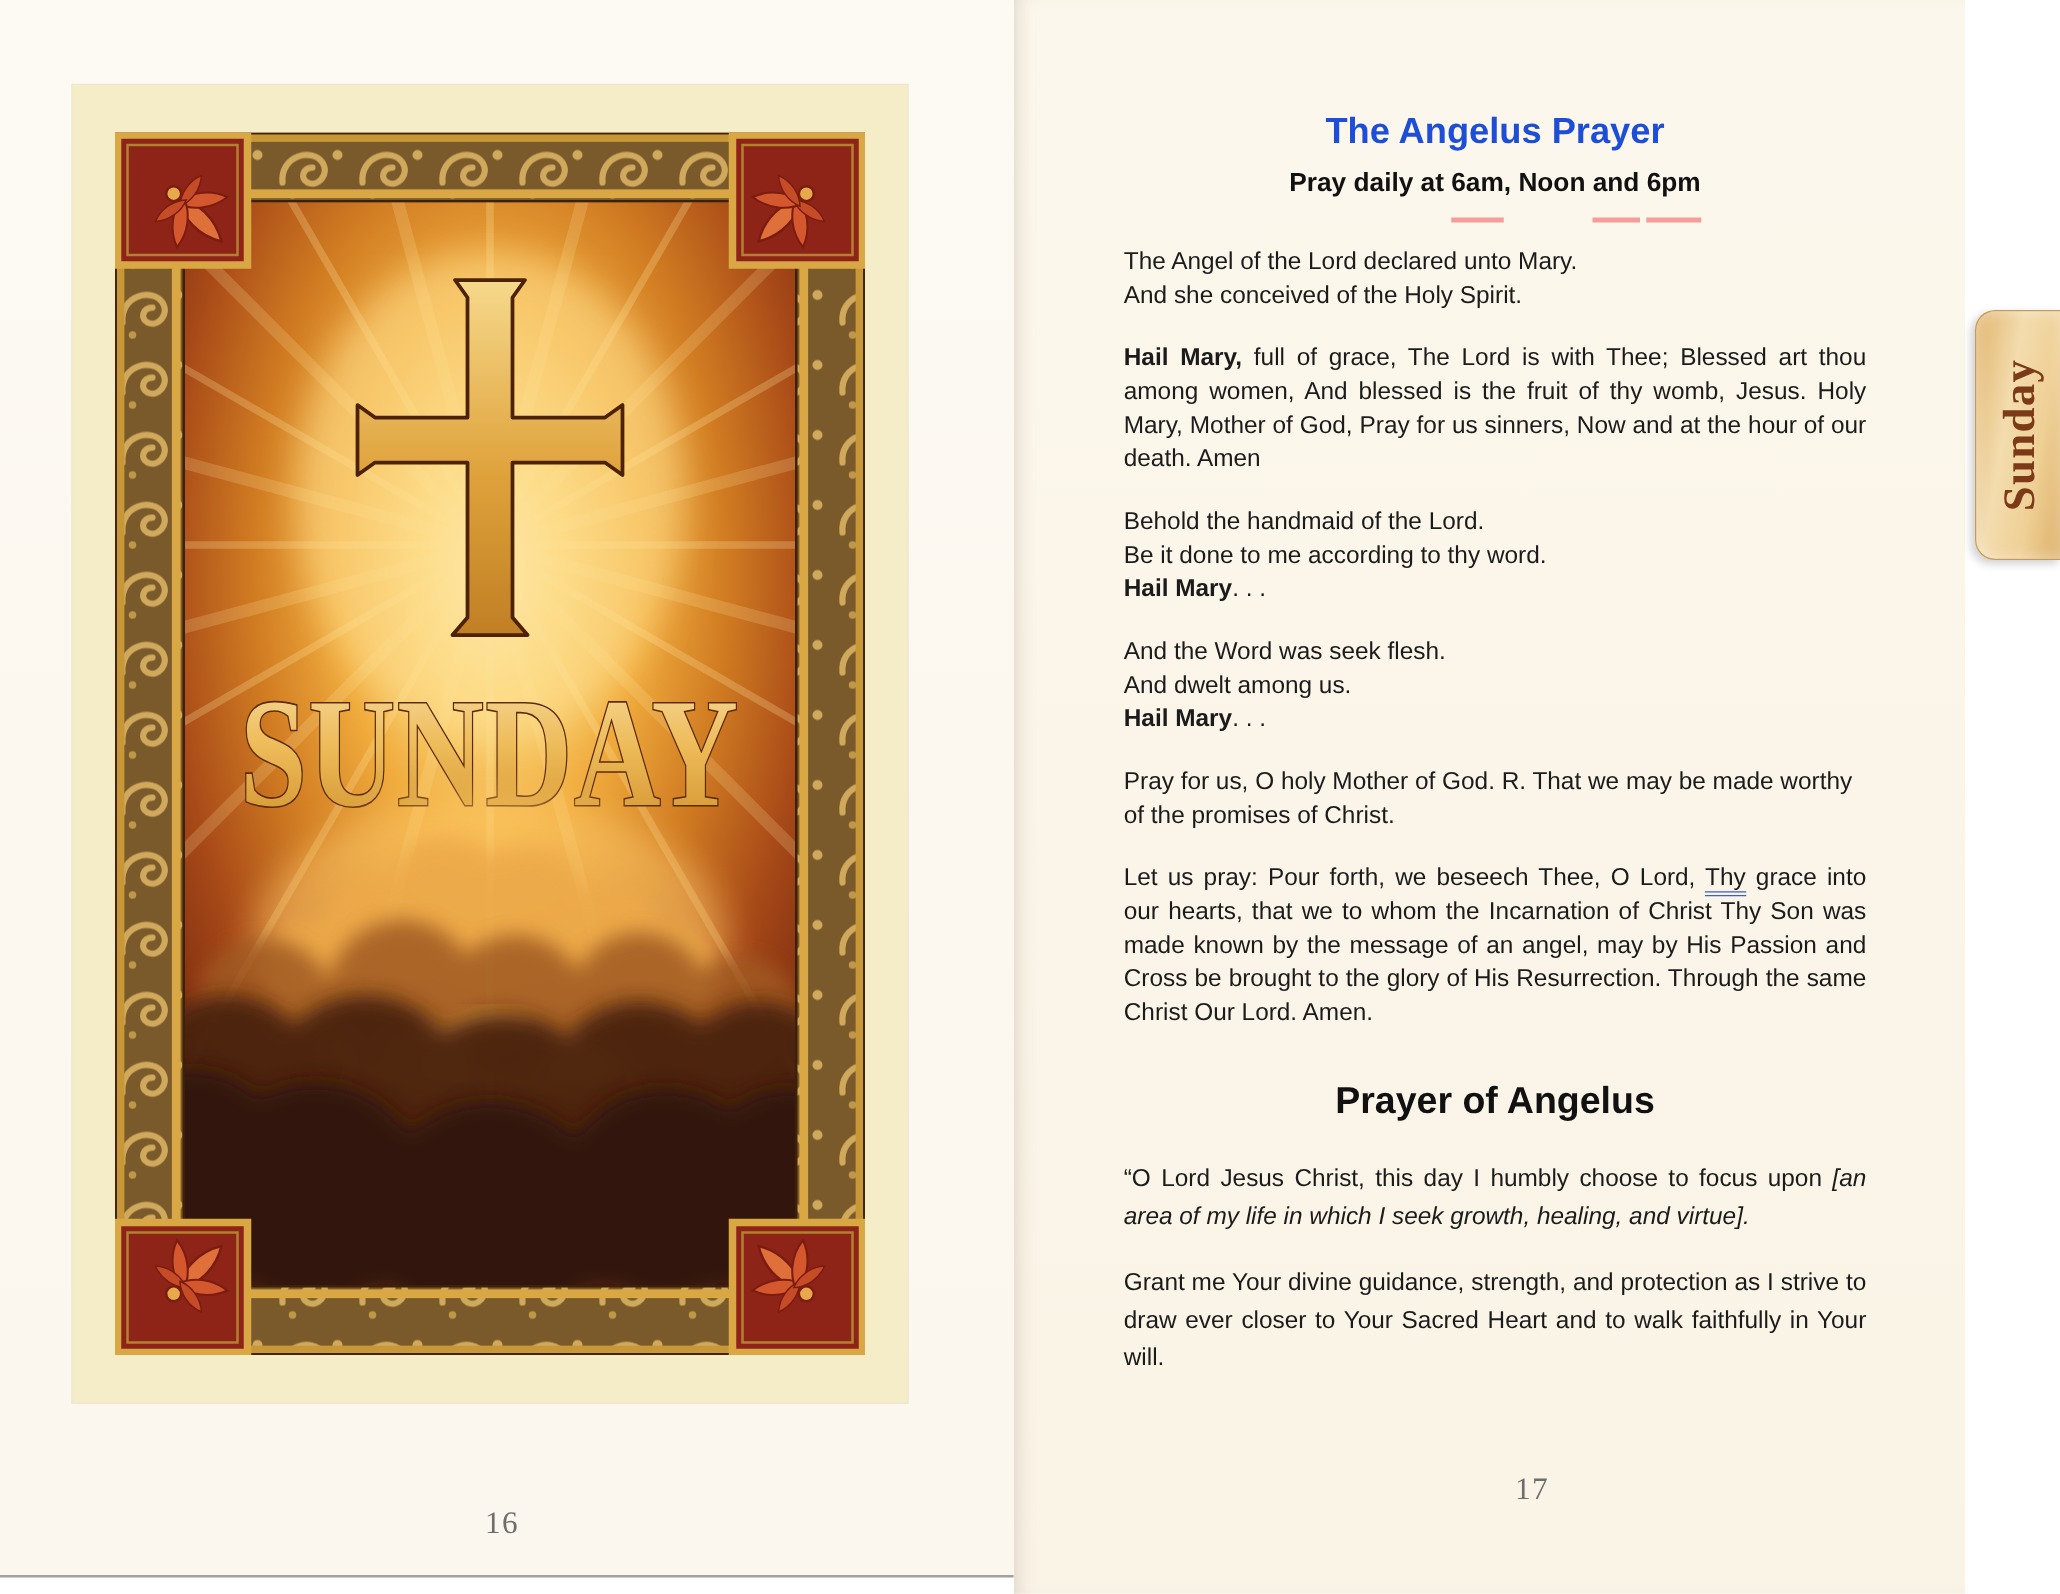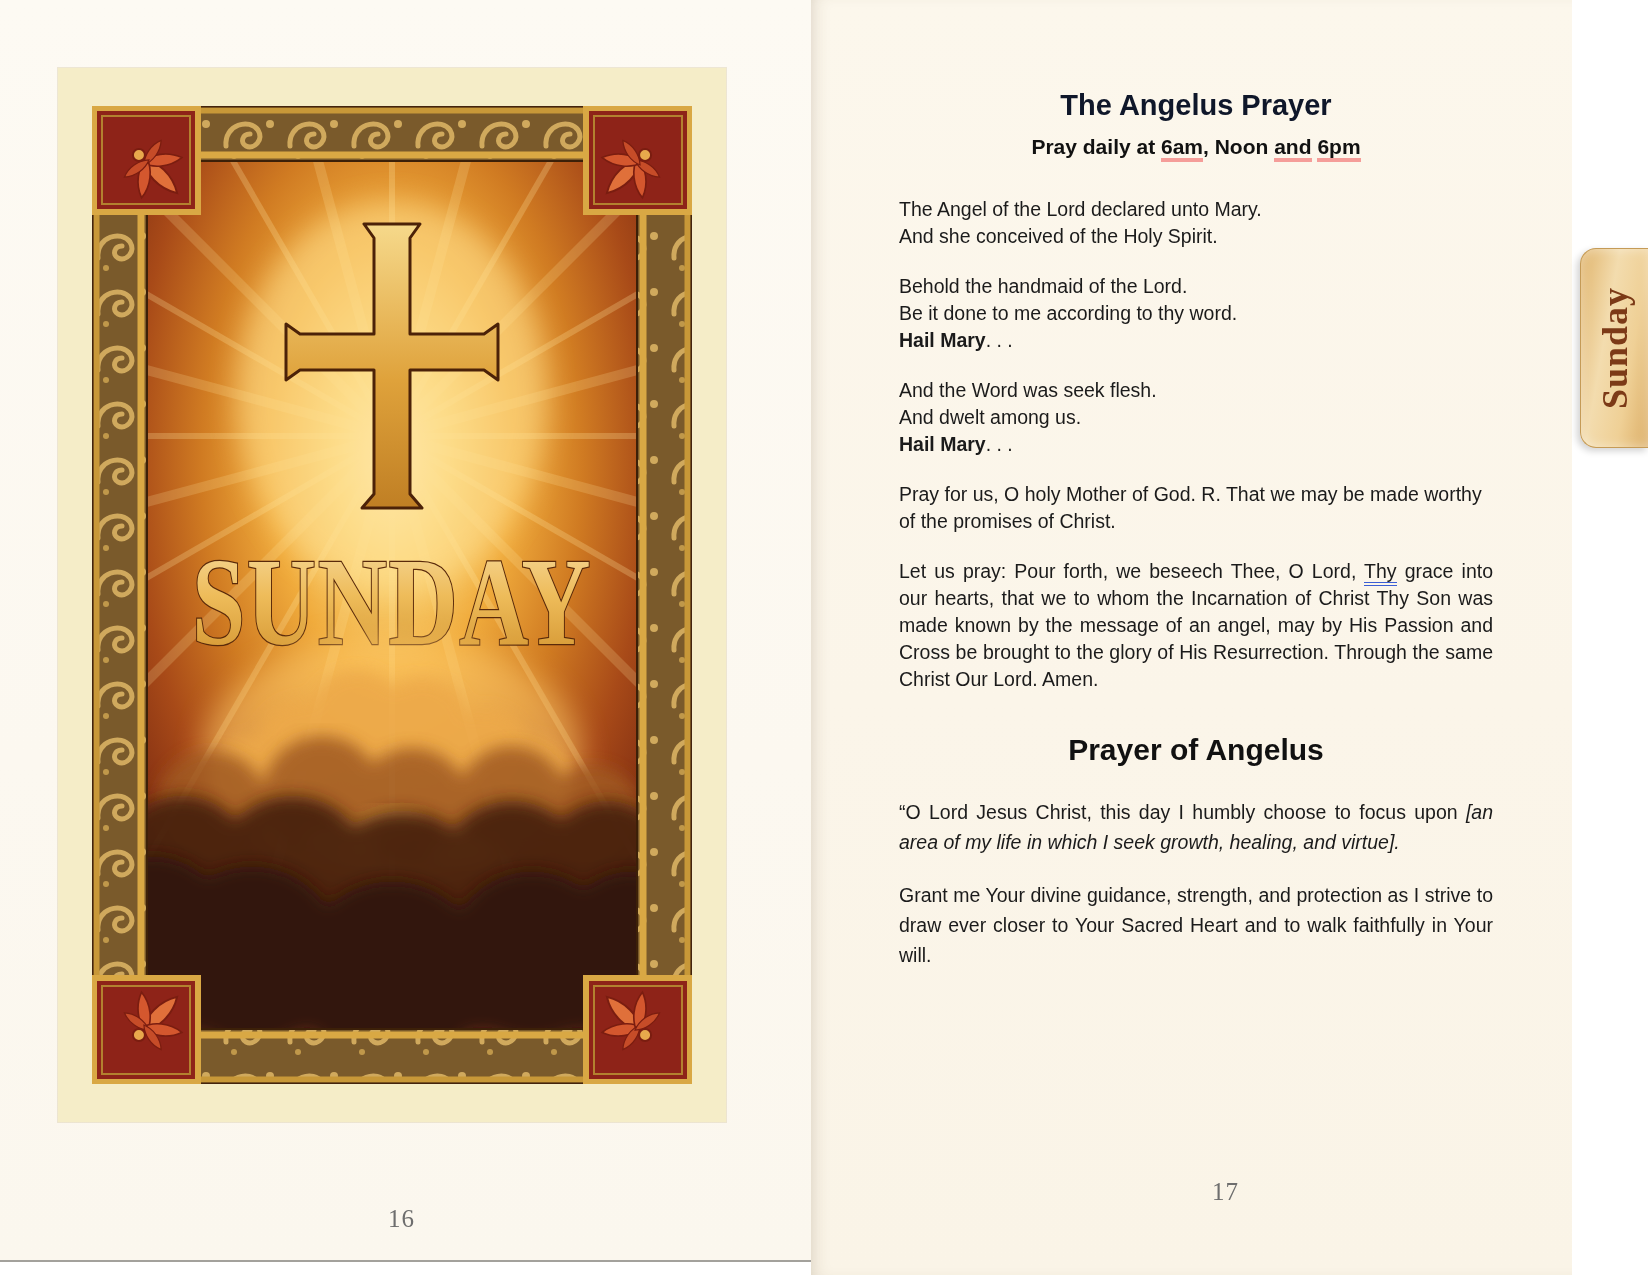--- a/index.html
+++ b/index.html
@@ -33,27 +33,27 @@
   }
   .pn-left{left:388px;top:1160px;margin-top:45px;}
   .pn-right{left:1212px;top:1178px;}
   
   .prayer-col{
     position:absolute;left:899px;top:88px;width:594px;
     color:#1b1b1b;font-size:19.5px;line-height:27px;
   }
   .prayer-title{
     font-size:29px;line-height:34px;font-weight:bold;text-align:center;
-    margin:0 0 12px 0;color:#0f172a;
+    margin:0 0 12px 0;color:#1d4ed8;
   }
   .prayer-subtitle{
     font-size:21px;line-height:26px;font-weight:bold;text-align:center;
     margin:0 0 36px 0;color:#111;
   }
-  .u-pink{border-bottom:4px solid #f59d99;padding-bottom:0;}
+  .u-pink{border-bottom:4px solid #f59d99;padding-bottom:16px;}
   .prayer-col p{margin:0 0 23px 0;}
   .justify{text-align:justify;}
   b.lead{font-weight:bold;}
   .u-blue{border-bottom:4px double #3b5ed4;padding-bottom:0;}
   .heading2{
     font-size:30px;line-height:38px;font-weight:bold;text-align:center;
     margin:38px 0 28px 0;color:#111;
   }
   .petition-p{line-height:30px;margin:0 0 28px 0;text-align:justify;}
   .it{font-style:italic;}
@@ -248,20 +248,23 @@
   <h1 class="prayer-title">The Angelus Prayer</h1>
   <div class="prayer-subtitle">
     <span>Pray daily at </span><span class="u-pink">6am</span><span>, Noon </span><span class="u-pink">and</span><span> </span><span class="u-pink">6pm</span>
   </div>
 
   <p>
     <span>The Angel of the Lord declared unto Mary.</span><br>
     <span>And she conceived of the Holy Spirit.</span>
   </p>
 
+  <p class="justify">
+    <b class="lead">Hail Mary,</b><span> full of grace,  The Lord is with Thee;  Blessed art thou among women,  And blessed is the fruit of thy womb, Jesus.  Holy Mary, Mother of God,  Pray for us sinners,  Now and at the hour of our death. Amen</span>
+  </p>
 
   <p>
     <span>Behold the handmaid of the Lord.</span><br>
     <span>Be it done to me according to thy word.</span><br>
     <b class="lead">Hail Mary</b><span>. . .</span>
   </p>
 
   <p>
     <span>And the Word was seek flesh.</span><br>
     <span>And dwelt among us.</span><br>

